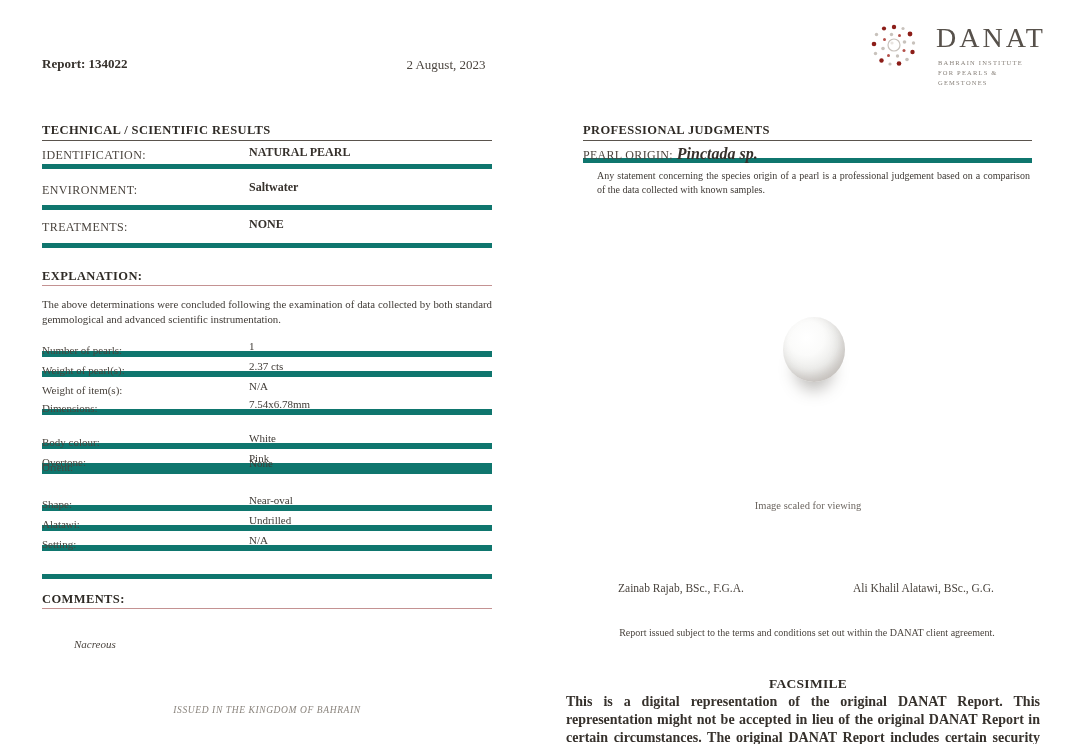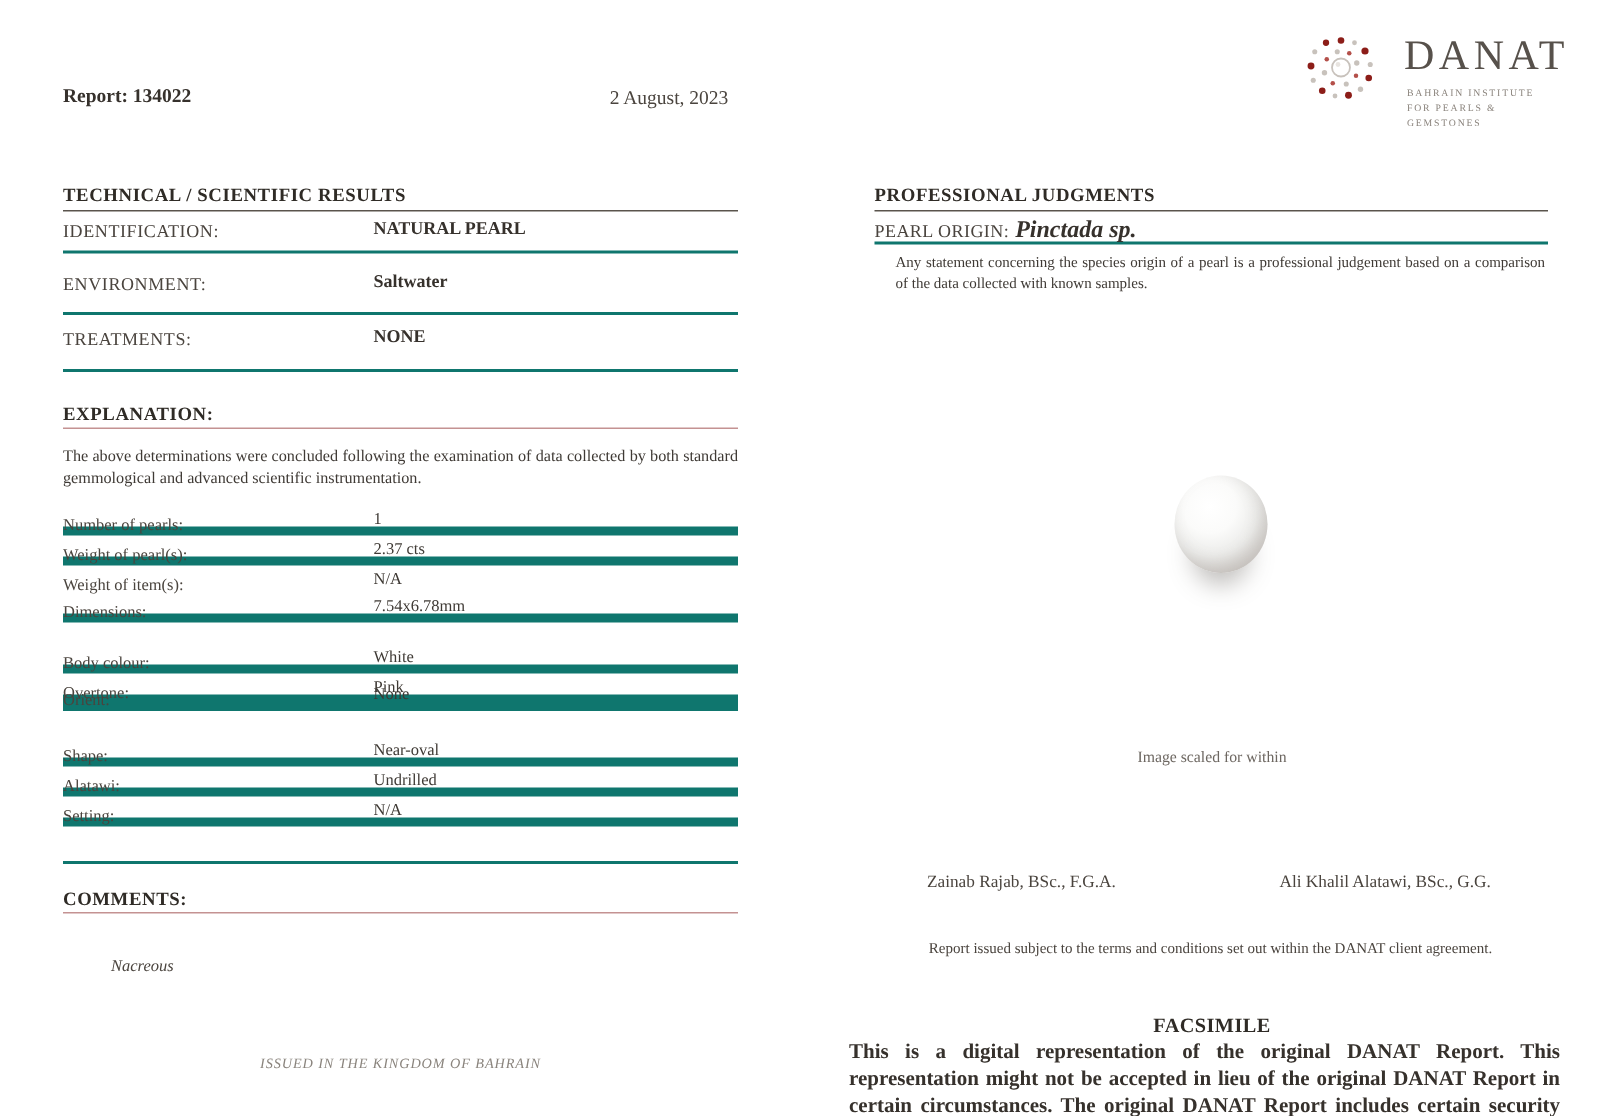--- a/index.html
+++ b/index.html
@@ -15,21 +15,21 @@
   .report-date { left:336px; top:57px; width:220px; text-align:center; font-size:13px; color:#4a443e; }
 
   .logo-emblem { left:862px; top:13px; width:64px; height:64px; }
   .logo-word { left:936px; top:22px; font-size:28px; letter-spacing:3px; color:#57514b; }
   .logo-sub { left:938px; top:58px; width:96px; font-size:6.5px; letter-spacing:1.2px; color:#8a837c; line-height:1.5; text-align:left; }
 
   
   .sec-title { font-size:12.5px; font-weight:bold; letter-spacing:.4px; color:#2f2b26; }
   .rule-dark { border-bottom:1.5px solid #5a544d; }
   .rule-red  { border-bottom:1.5px solid #c49292; }
-  .rule-gray { border-bottom:2px solid #0f766e; }
+  .rule-gray { border-bottom:5px solid #0f766e; }
 
   
   .lcol { left:42px; width:450px; }
   .kv-label { font-size:12px; letter-spacing:.4px; color:#4a443e; }
   .kv-value { position:absolute; left:207px; top:0; font-size:12px; font-weight:bold; color:#36312c; }
   .kv-row { position:absolute; left:42px; width:450px; }
 
   .para { font-size:10.8px; line-height:1.38; text-align:justify; color:#3f3a35; }
 
   .detail-row { position:absolute; left:42px; width:450px; height:17px; border-bottom:6px solid #0f766e; }
@@ -178,21 +178,21 @@
   <div class="abs rcol sec-title" style="top:123px;">PROFESSIONAL JUDGMENTS</div>
   <div class="abs rcol rule-dark" style="top:127px; height:14px;"></div>
 
   <div class="abs rcol rule-gray" style="top:145px; height:18px;">
     <span class="origin-label">PEARL ORIGIN:</span>
     <span class="origin-value">Pinctada sp.</span>
   </div>
   <div class="abs note" style="left:597px; top:169px; width:433px;">Any statement concerning the species origin of a pearl is a professional judgement based on a comparison of the data collected with known samples.</div>
 
   <div class="abs pearl"></div>
-  <div class="abs pearl-caption">Image scaled for within</div>
+  <div class="abs pearl-caption">Image scaled for viewing</div>
 
   <div class="abs signature" style="left:618px; top:582px;">Zainab Rajab, BSc., F.G.A.</div>
   <div class="abs signature" style="left:853px; top:582px;">Ali Khalil Alatawi, BSc., G.G.</div>
 
   <div class="abs terms">Report issued subject to the terms and conditions set out within the DANAT client agreement.</div>
 
   <div class="abs facs-title">FACSIMILE</div>
   <div class="abs facs-body">This is a digital representation of the original DANAT Report. This representation might not be accepted in lieu of the original DANAT Report in certain circumstances. The original DANAT Report includes certain security features which are not reproducible on this facsimile.</div>
 
 </div>

